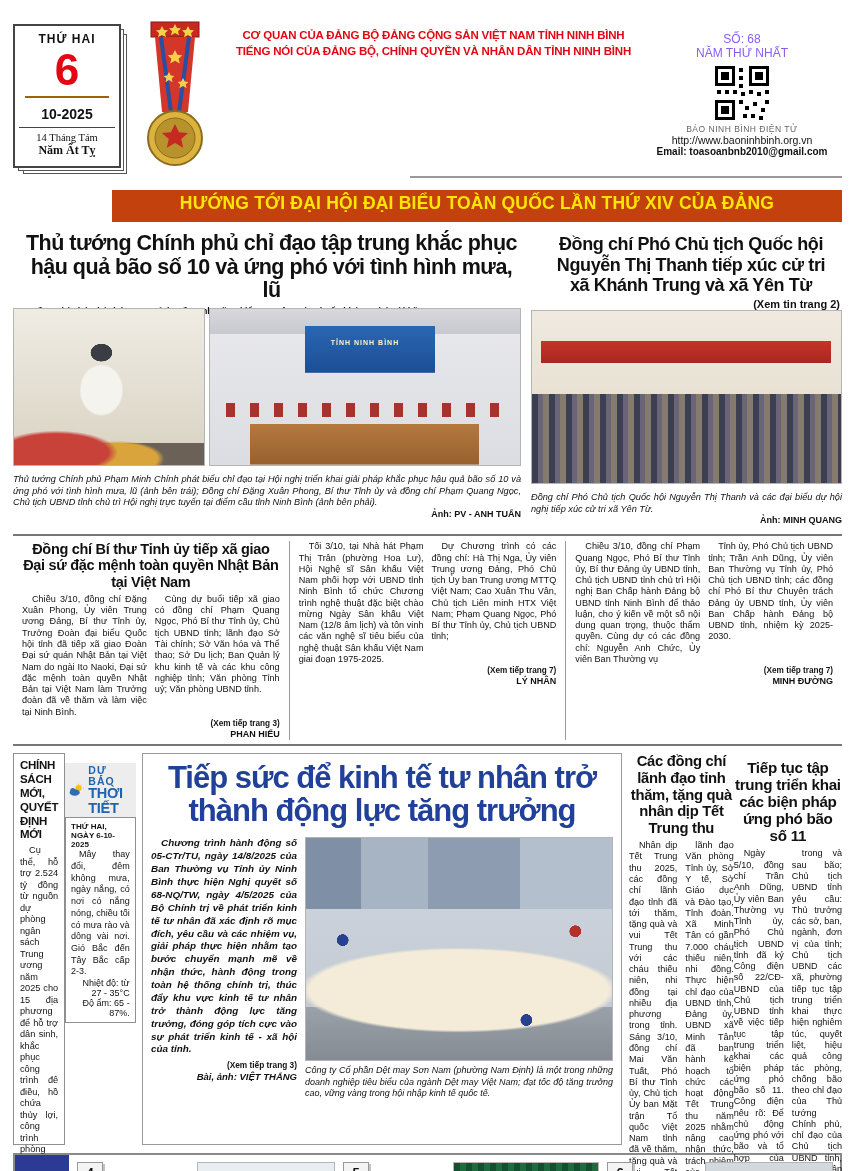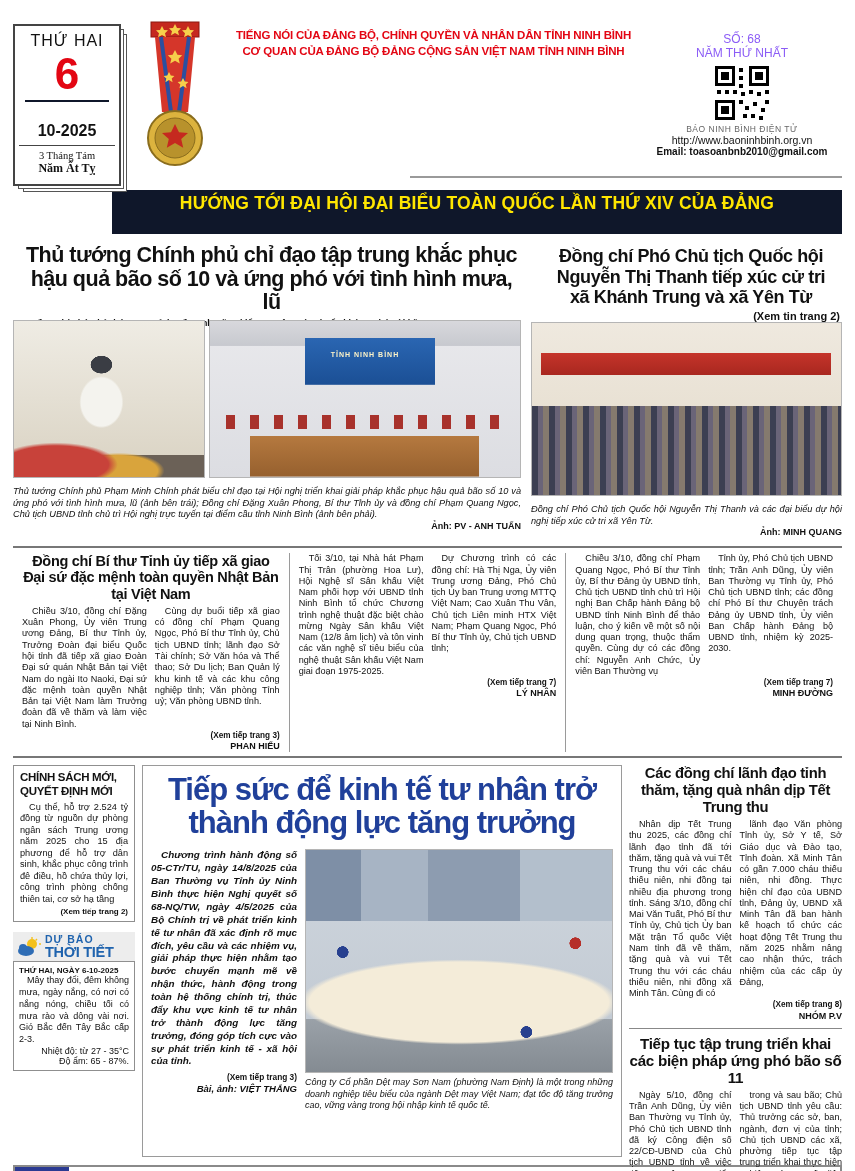--- a/index.html
+++ b/index.html
@@ -2,40 +2,40 @@
 <html lang="vi"><head>
 <meta charset="utf-8">
 <style>
   html,body{margin:0;padding:0;background:#fff;}
   .page{width:855px;height:1171px;box-sizing:border-box;padding:16px 13px 0;position:relative;
         font-family:"Liberation Sans",sans-serif;color:#111;overflow:hidden;background:#fff;}
   
   .hdr{display:flex;align-items:flex-start;height:164px;}
   .cal{width:96px;min-width:96px;border:2px solid #444;background:#fff;text-align:center;padding:6px 4px 8px;margin-top:8px;
        box-shadow:4px 4px 0 -2px #fff,4px 4px 0 -1px #555,8px 8px 0 -3px #fff,8px 8px 0 -2px #555;}
-  .cal-week{font-weight:normal;font-size:16px;letter-spacing:1px;}
+  .cal-week{font-weight:bold;font-size:12px;letter-spacing:1px;}
   .cal-day{color:#e30613;font-weight:bold;font-size:44px;line-height:1;margin:2px 0 4px;}
-  .cal-my{font-weight:bold;font-size:16px;border-top:2px solid #0f172a;padding-top:20px;margin:0 6px;}
+  .cal-my{font-weight:bold;font-size:14px;border-top:2px solid #a16207;padding-top:8px;margin:0 6px;}
   .cal-lunar{border-top:1px solid #444;margin-top:5px;padding-top:4px;font-family:"Liberation Serif",serif;}
   .cal-l1{font-size:10.5px;} .cal-l2{font-weight:bold;font-size:12px;}
   .medal{width:88px;min-width:88px;margin:4px 6px 0 10px;}
   .mast{flex:1;text-align:center;padding-top:6px;}
   .mast-title{display:inline-block;color:#e30613;font-weight:bold;font-size:62px;line-height:.95;letter-spacing:-2px;
               border-bottom:4px solid #e30613;padding:0 8px 6px;}
   .mast-org{color:#e30613;font-weight:bold;font-size:11.5px;line-height:1.35;margin-top:6px;letter-spacing:-.2px;}
   .issue{width:200px;min-width:200px;text-align:center;padding-top:16px;}
   .issue-no,.issue-year{font-weight:normal;font-size:12px;color:#8b5cf6;}
   .qr{margin:6px auto 4px;display:block;}
   .ep-name{font-size:8.5px;color:#666;letter-spacing:.5px;}
   .ep-url{font-weight:normal;font-size:10.5px;}
   .ep-mail{font-weight:bold;font-size:10px;}
   .hdr-rule{position:absolute;left:410px;right:13px;top:176px;border-bottom:2px solid #9a9a9a;}
   
-  .banner{margin:10px 0 8px 99px;background:#0f172a;color:#ffe600;font-weight:bold;font-size:17.5px;
-          text-align:center;padding:3px 0 20px;letter-spacing:.2px;}
+  .banner{margin:10px 0 8px 99px;background:#c2410c;color:#ffe600;font-weight:bold;font-size:17.5px;
+          text-align:center;padding:3px 0 8px;letter-spacing:.2px;}
   
   .leads{display:flex;gap:10px;}
   .lead-l{width:508px;min-width:508px;} .lead-r{flex:1;}
   .hl1{font-weight:bold;font-size:21.5px;line-height:1.1;text-align:center;letter-spacing:-.5px;margin:2px 0 3px;}
   .hl2{font-weight:bold;font-size:18px;line-height:1.15;text-align:center;letter-spacing:-.4px;margin:4px 6px 2px;}
   .bullet-row{display:flex;justify-content:space-between;align-items:flex-end;font-size:8.8px;margin:2px 2px 4px;}
   .bullet{font-weight:bold;}
   .seep{font-weight:bold;font-size:11px;white-space:nowrap;text-align:center;}
   .lead-head{height:76px;margin-left:9px;}
   .ph{position:relative;border:1px solid #b5b5b5;box-sizing:border-box;background-repeat:no-repeat;}
@@ -71,21 +71,21 @@
   .s-col{flex:1;padding:0 9px;}
   .s-col + .s-col{border-left:1px solid #9a9a9a;}
   .s-title{font-weight:bold;text-align:center;line-height:1.12;letter-spacing:-.3px;min-height:36px;margin-bottom:4px;}
   .s-t1{font-size:14.5px;} .s-t2{font-size:12.8px;} .s-t3{font-size:15px;}
   .twocol{display:flex;gap:8px;}
   .twocol > div{flex:1;font-size:9.1px;line-height:1.24;text-align:justify;text-indent:10px;}
   .art-foot{text-align:right;font-size:8.2px;line-height:1.25;margin-top:1px;}
   .art-see{font-weight:bold;} .art-author{font-weight:bold;font-size:9px;}
   
   .middle{display:flex;gap:7px;margin-top:7px;height:392px;}
-  .sidebar{width:122px;min-width:122px;display:flex;flex-direction:column;}
+  .sidebar{width:122px;min-width:122px;display:flex;flex-direction:row;}
   .policy{border:1px solid #8f8f8f;padding:5px 6px;background:#fff;}
   .policy-title{font-weight:bold;font-size:11.5px;line-height:1.2;margin-bottom:3px;letter-spacing:-.3px;}
   .policy p{margin:0 0 2px;font-size:9.2px;line-height:1.25;text-align:justify;text-indent:9px;}
   .policy-see{font-weight:bold;font-size:8px;text-align:right;}
   .weather{margin-top:10px;}
   .w-head{display:flex;align-items:center;gap:4px;background:#ededed;padding:2px 4px;}
   .w-lab1{color:#1f63ae;font-weight:bold;font-size:10.5px;letter-spacing:1px;line-height:1;}
   .w-lab2{color:#1f63ae;font-weight:bold;font-size:14.5px;letter-spacing:-.3px;line-height:1;}
   .w-box{border:1px solid #8f8f8f;padding:4px 5px;}
   .w-date{font-weight:bold;font-size:8px;}
@@ -103,21 +103,21 @@
       radial-gradient(circle 6px at 12% 46%,#27408f 95%,transparent),
       radial-gradient(circle 6px at 88% 42%,#b62f2a 95%,transparent),
       radial-gradient(circle 6px at 72% 82%,#27408f 95%,transparent),
       radial-gradient(ellipse 52% 30% at 50% 62%,#f4ecd9 94%,transparent),
       linear-gradient(90deg,#7e8fa6 0 18%,#a7b4c4 18% 40%,#8d9cb0 40% 70%,#b3bfcc 70%),
       linear-gradient(#9aa1a8,#848b92),
       linear-gradient(#cfd6de,#bfc7d0);
       background-size:100% 100%,100% 100%,100% 100%,100% 64%,100% 32%,100% 24%,100% 100%;
       background-position:0 0,0 0,0 0,50% 80%,0 0,0 100%,0 0;}
   .f-cap{font-style:italic;font-size:9px;line-height:1.25;text-align:justify;margin-top:4px;}
-  .rcol{flex:1;display:flex;flex-direction:column;}
+  .rcol{flex:1;display:flex;flex-direction:row;}
   .r-title{font-weight:bold;text-align:center;line-height:1.12;letter-spacing:-.3px;margin-bottom:4px;}
   .r-t1{font-size:14.8px;} .r-t2{font-size:15.2px;margin-top:6px;}
   .r-div{border-top:1px solid #888;margin:6px 0 0;}
   
   .bottom{margin-top:8px;border:2px solid #8a8a8a;padding:7px;display:flex;gap:8px;align-items:stretch;height:96px;box-sizing:content-box;}
   .tsn{background:#2b3a92;color:#fff;font-weight:bold;font-size:13px;line-height:1.3;text-align:center;
        width:50px;min-width:50px;display:flex;align-items:center;justify-content:center;margin:-7px 0 -7px -7px;padding:0 2px;}
   .b-item{display:flex;flex-direction:column;}
   .b-badge{width:24px;height:19px;background:#f4f4f4;border:1px solid #999;box-shadow:2px 2px 0 #c2c2c2;
        font-weight:bold;font-size:13px;text-align:center;line-height:19px;margin-bottom:4px;}
@@ -150,21 +150,21 @@
 <body>
 
 <div class="page">
 
   <div class="hdr">
     <div class="cal">
       <div class="cal-week">THỨ HAI</div>
       <div class="cal-day">6</div>
       <div class="cal-my">10-2025</div>
       <div class="cal-lunar">
-        <div class="cal-l1">3 Tháng Tám</div>
+        <div class="cal-l1">14 Tháng Tám</div>
         <div class="cal-l2">Năm Ất Tỵ</div>
       </div>
     </div>
 
     <div class="medal">
       <svg width="88" height="150" viewBox="0 0 88 150">
         <rect x="20" y="2" width="48" height="15" fill="#c5291f" stroke="#8c1812"></rect>
         <g fill="#f6d04b">
           <path d="M31 6 l2 4 4 .3 -3 3 1 4 -4 -2.3 -4 2.3 1 -4 -3 -3 4 -.3z"></path>
           <path d="M44 4 l2 4 4 .3 -3 3 1 4 -4 -2.3 -4 2.3 1 -4 -3 -3 4 -.3z"></path>
@@ -179,22 +179,22 @@
           <path d="M52 58 l1.8 3.6 3.6 .3 -2.7 2.7 .9 3.6 -3.6 -2.1 -3.6 2.1 .9 -3.6 -2.7 -2.7 3.6 -.3z"></path>
         </g>
         <circle cx="44" cy="118" r="27" fill="#dcb33e" stroke="#8a6d1d" stroke-width="2"></circle>
         <circle cx="44" cy="118" r="20" fill="#b8922c" stroke="#8a6d1d"></circle>
         <path d="M44 104 l4 8.2 9 .7 -6.8 6.1 2 8.8 -8.2 -4.7 -8.2 4.7 2 -8.8 -6.8 -6.1 9 -.7z" fill="#c5291f"></path>
       </svg>
     </div>
 
     <div class="mast">
       <div class="mast-org">
+        <div>CƠ QUAN CỦA ĐẢNG BỘ ĐẢNG CỘNG SẢN VIỆT NAM TỈNH NINH BÌNH</div>
         <div>TIẾNG NÓI CỦA ĐẢNG BỘ, CHÍNH QUYỀN VÀ NHÂN DÂN TỈNH NINH BÌNH</div>
-        <div>CƠ QUAN CỦA ĐẢNG BỘ ĐẢNG CỘNG SẢN VIỆT NAM TỈNH NINH BÌNH</div>
       </div>
     </div>
 
     <div class="issue">
       <div class="issue-no">SỐ: 68</div>
       <div class="issue-year">NĂM THỨ NHẤT</div>
       <svg class="qr" width="54" height="54" viewBox="0 0 54 54" shape-rendering="crispEdges">
         <rect width="54" height="54" fill="#fff"></rect>
         <g fill="#000">
           <rect x="0" y="0" width="20" height="20"></rect>

